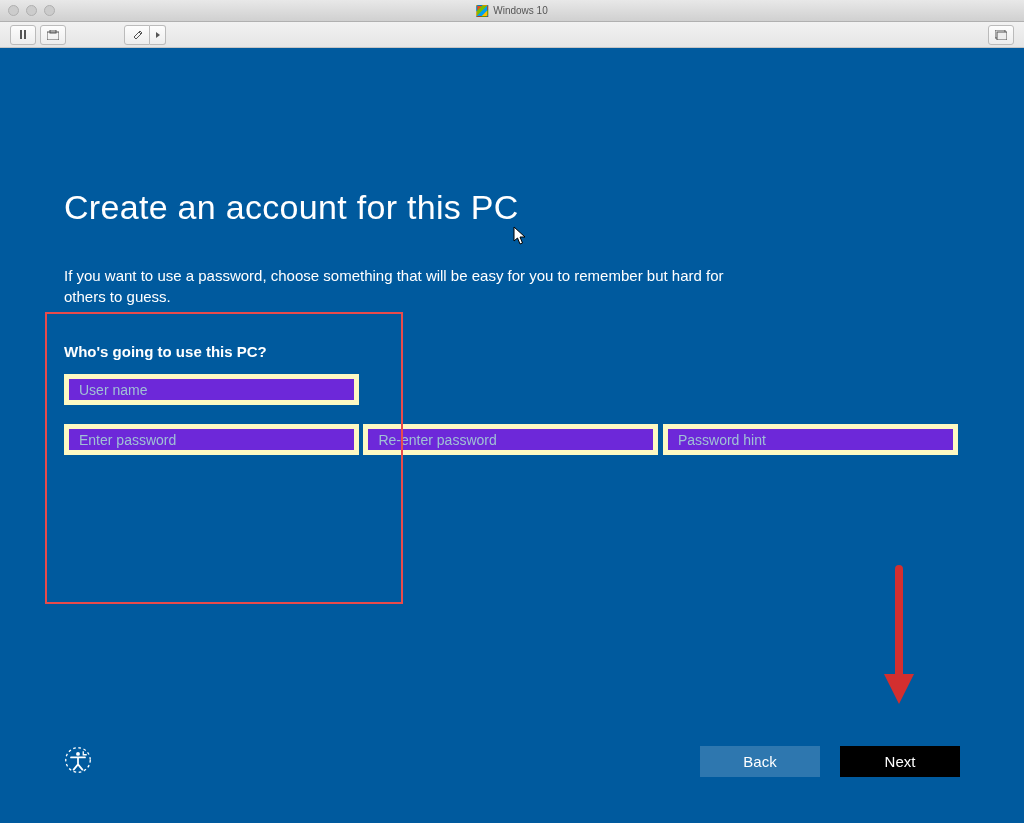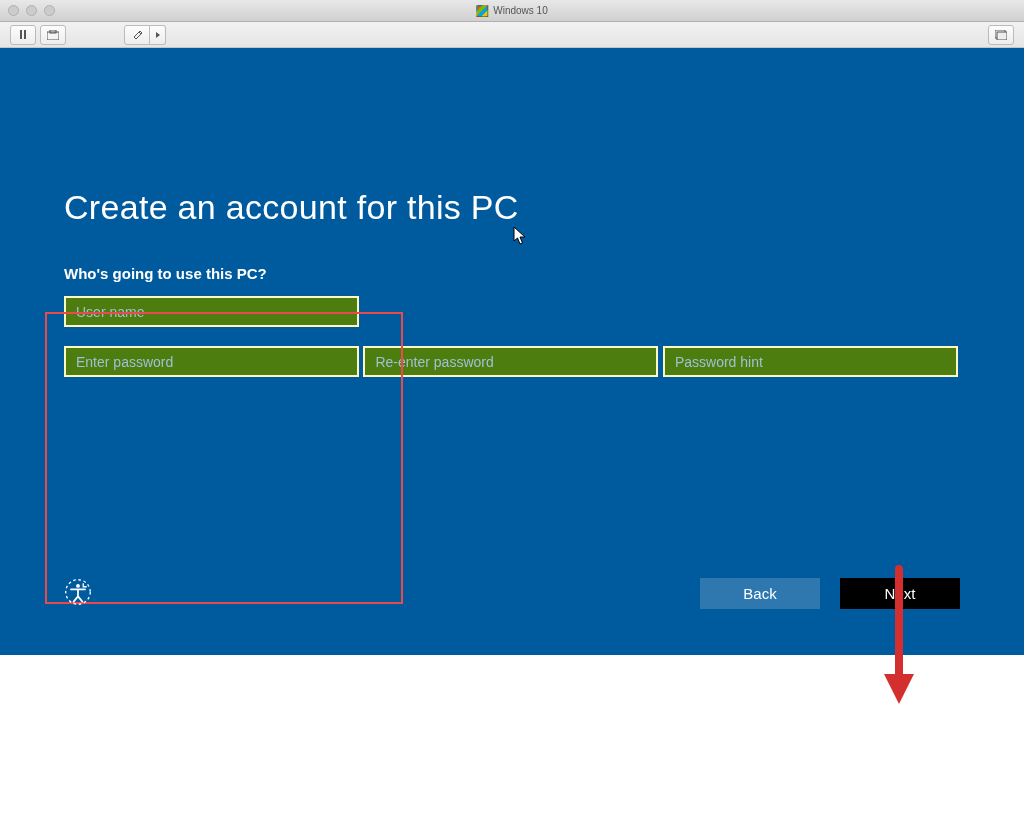--- a/index.html
+++ b/index.html
@@ -86,21 +86,21 @@
       border-top-left-radius: 0;
       border-bottom-left-radius: 0;
       border-left: none;
     }
     .tb-right { position: absolute; right: 10px; }
     
     
     .win-setup {
       position: relative;
       width: 1024px;
-      height: 607px;
+      height: 775px;
       background: #005a9e;
       color: #fff;
     }
     
     .setup-content {
       padding: 140px 64px 0 64px;
     }
     
     h1 {
       font-weight: 300;
@@ -132,22 +132,22 @@
     
     .section-label {
       font-size: 15px;
       font-weight: 600;
       margin-bottom: 14px;
     }
     
     .field {
       width: 295px;
       height: 31px;
-      background: #4d7c0f;
-      border: 2px solid #fef9c3;
+      background: #6d28d9;
+      border: 5px solid #fef9c3;
       color: #b8d0e0;
       font-size: 14px;
       padding: 0 10px;
       margin-bottom: 13px;
       outline: none;
     }
     .field::placeholder {
       color: #a0c0d5;
     }
     
@@ -261,20 +261,21 @@
         </svg>
     </div>
   </div>
 </div>
 
 <div class="win-setup">
 
   <div class="setup-content">
     <h1>Create an account for this PC</h1>
 
+    <p class="subtitle">If you want to use a password, choose something that will be easy for you to remember but hard for others to guess.</p>
 
     <div class="form-section">
       <div class="section-label">Who's going to use this PC?</div>
       <input class="field" type="text" placeholder="User name" style="">
       
       <div class="section-gap"></div>
       
       <input class="field" type="password" placeholder="Enter password" style="">
       <input class="field" type="password" placeholder="Re-enter password" style="">
       <input class="field" type="text" placeholder="Password hint" style="">

